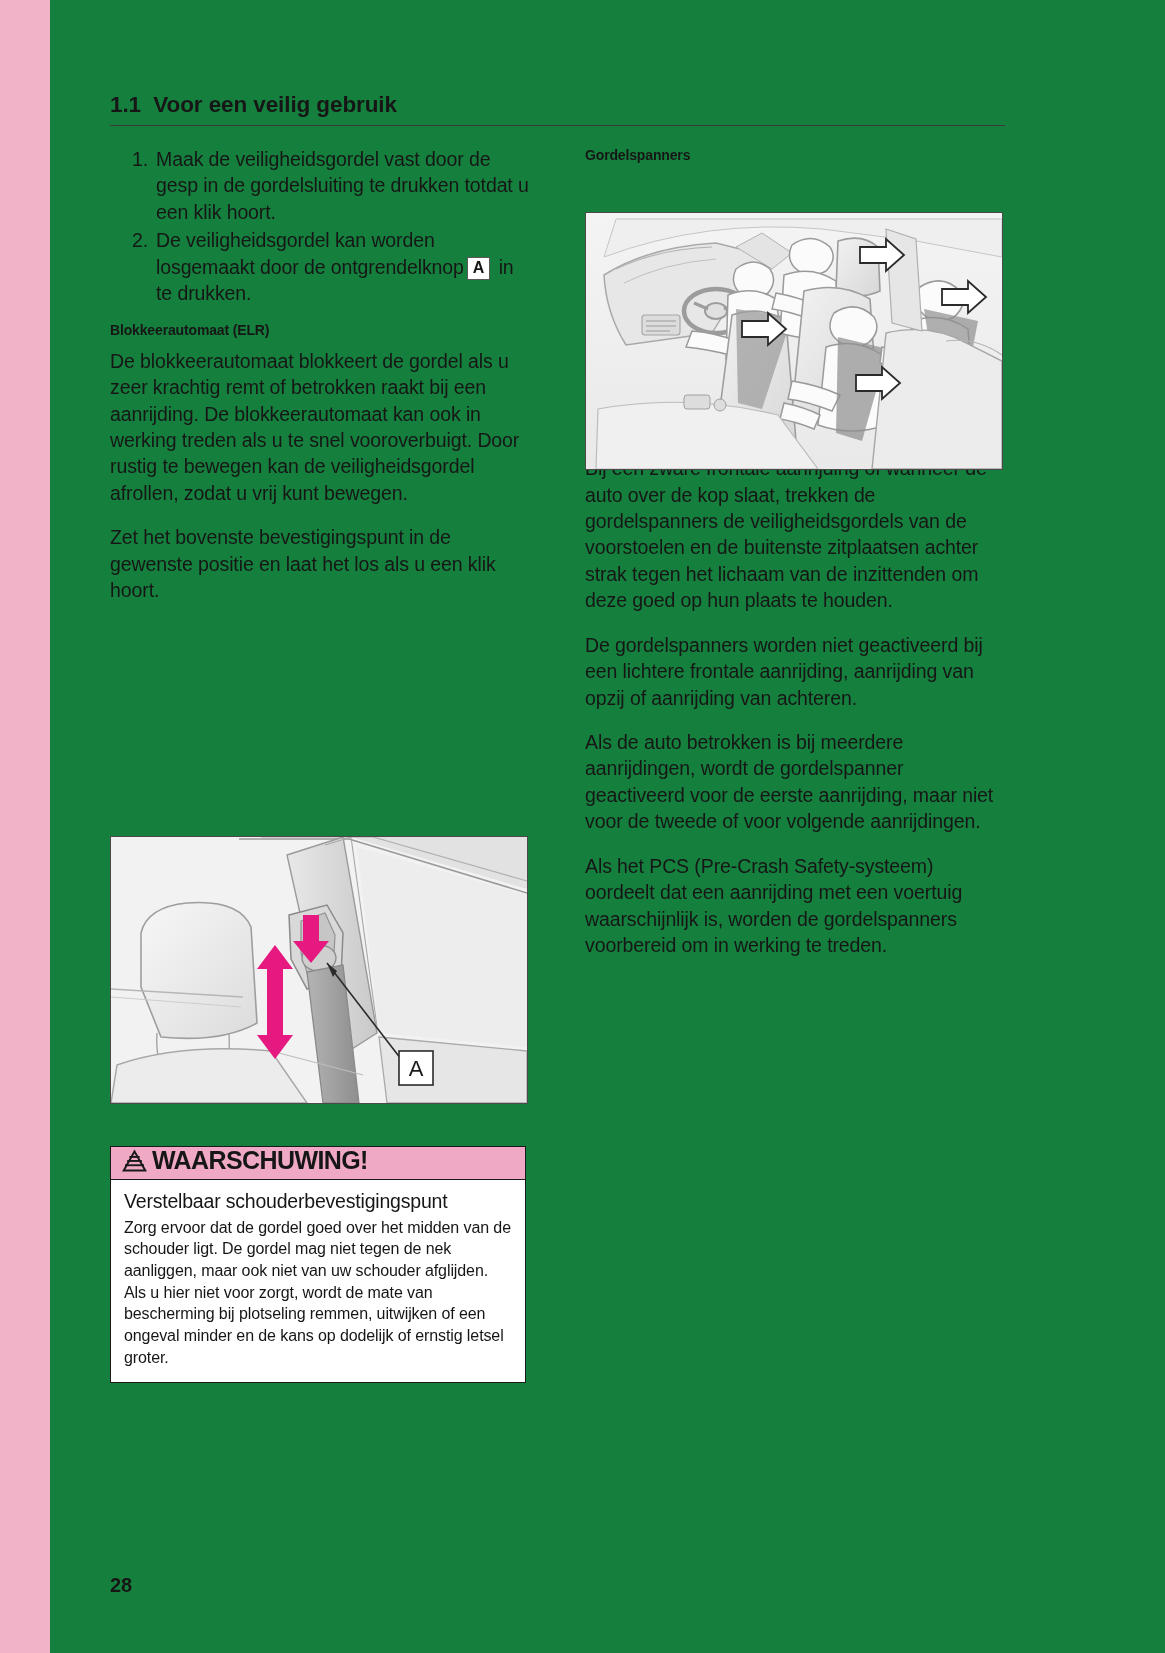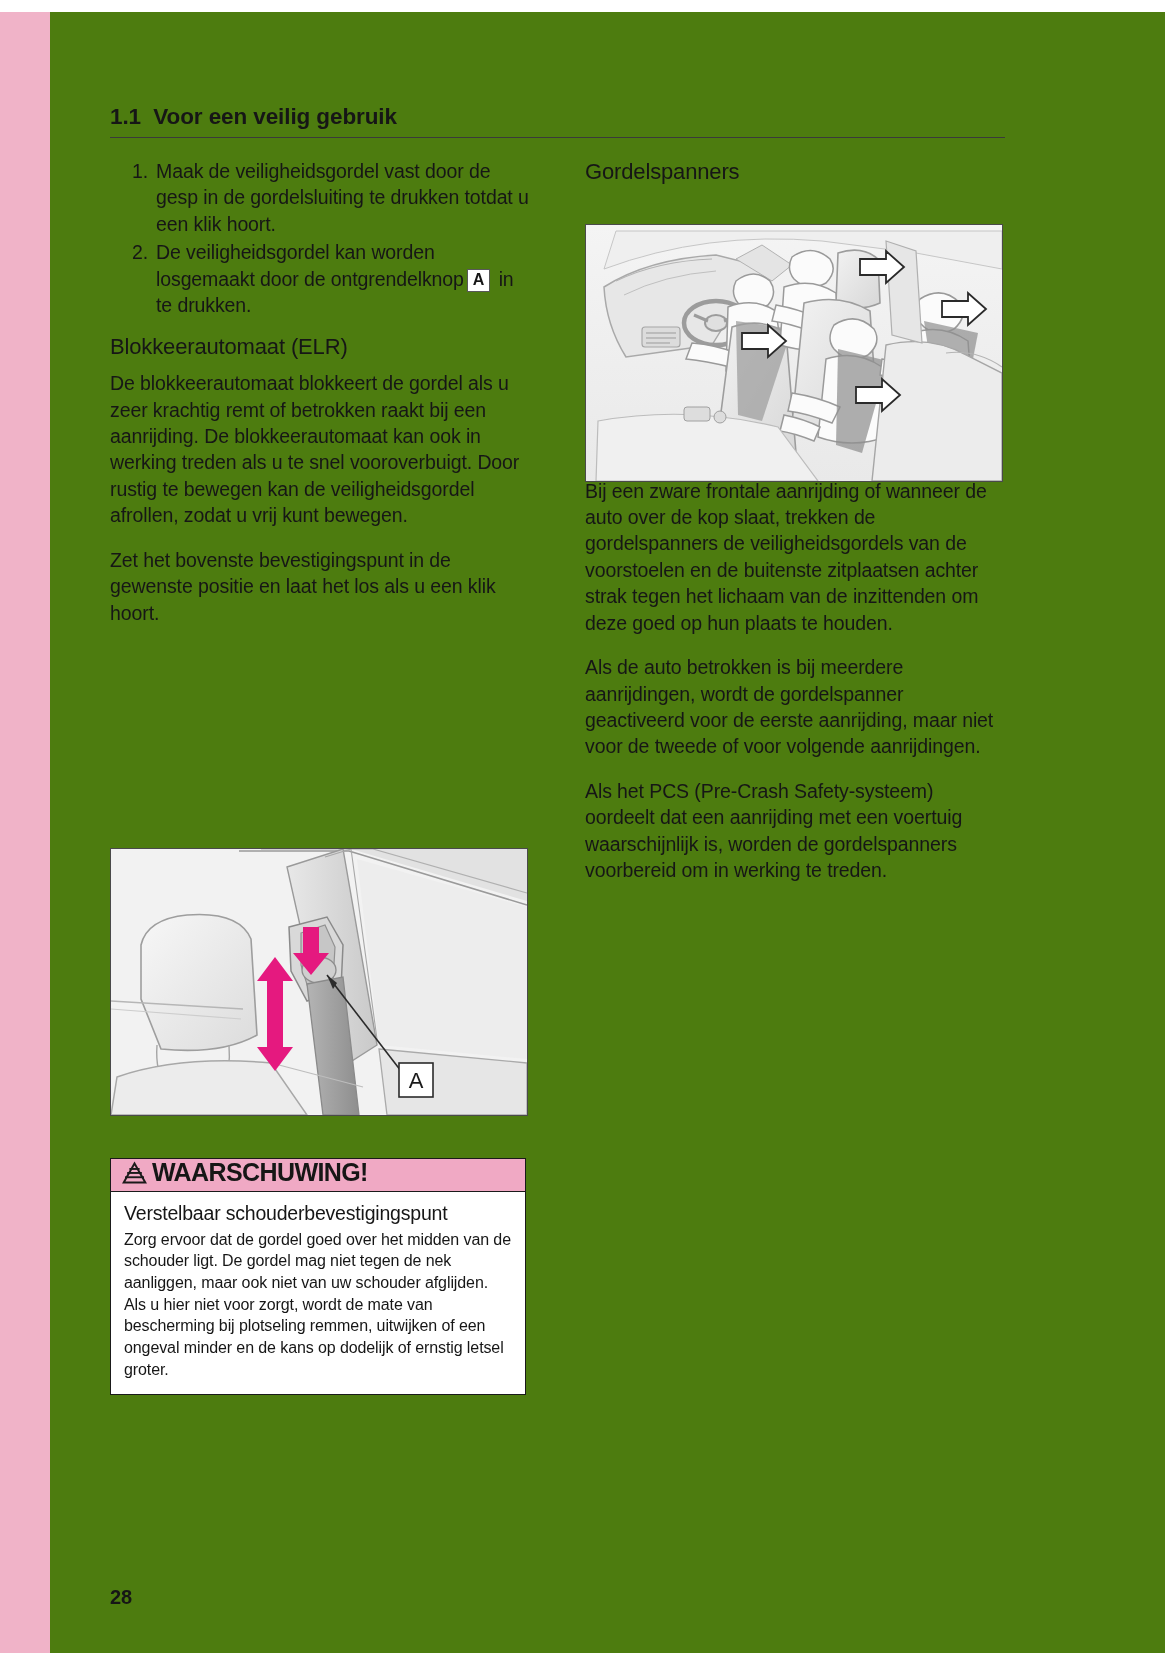--- a/index.html
+++ b/index.html
@@ -11,22 +11,21 @@
     width: 1165px;
     height: 1653px;
     position: relative;
     font-family: "Liberation Sans", sans-serif;
     color: #161616;
     overflow: hidden;
   }
   .page {
     position: absolute;
     inset: 0;
-    background: #4d7c0f;
-    margin-top: 12px;
+    background: #15803d;
   }
   
   .edge-tab {
     position: absolute;
     left: 0;
     top: 0;
     width: 50px;
     height: 1653px;
     background: #f0b3c8;
   }
@@ -59,22 +58,22 @@
   
   .col {
     position: absolute;
     top: 146px;
     width: 420px;
   }
   .col-left  { left: 0px; }
   .col-right { left: 475px; }
 
   h3.sub {
-    font-size: 22px;
-    font-weight: 400;
+    font-size: 14px;
+    font-weight: 700;
     line-height: 1.30;
     margin: 0 0 9px 0;
     letter-spacing: -0.15px;
   }
 
   p.body {
     font-size: 19.5px;
     line-height: 1.355;
     margin: 0 0 18px 0;
     letter-spacing: -0.1px;
@@ -293,20 +292,21 @@
         <p>Zorg ervoor dat de gordel goed over het midden van de schouder ligt. De gordel mag niet tegen de nek aanliggen, maar ook niet van uw schouder afglijden. Als u hier niet voor zorgt, wordt de mate van bescherming bij plotseling remmen, uitwijken of een ongeval minder en de kans op dodelijk of ernstig letsel groter.</p>
       </div>
     </div>
 
     <div class="col col-right">
       <h3 class="sub">Gordelspanners</h3>
 
       <div style="height:282px"></div>
 
       <p class="body">Bij een zware frontale aanrijding of wanneer de auto over de kop slaat, trekken de gordelspanners de veiligheidsgordels van de voorstoelen en de buitenste zitplaatsen achter strak tegen het lichaam van de inzittenden om deze goed op hun plaats te houden.</p>
+      <p class="body">De gordelspanners worden niet geactiveerd bij een lichtere frontale aanrijding, aanrijding van opzij of aanrijding van achteren.</p>
 
       <p class="body">Als de auto betrokken is bij meerdere aanrijdingen, wordt de gordelspanner geactiveerd voor de eerste aanrijding, maar niet voor de tweede of voor volgende aanrijdingen.</p>
 
       <p class="body">Als het PCS (Pre-Crash Safety-systeem) oordeelt dat een aanrijding met een voertuig waarschijnlijk is, worden de gordelspanners voorbereid om in werking te treden.</p>
     </div>
 
     <div class="figure fig-right">
       <svg viewBox="0 0 416 256" xmlns="http://www.w3.org/2000/svg">
         <defs>
           <linearGradient id="gbg" x1="0" y1="0" x2="0" y2="1">

